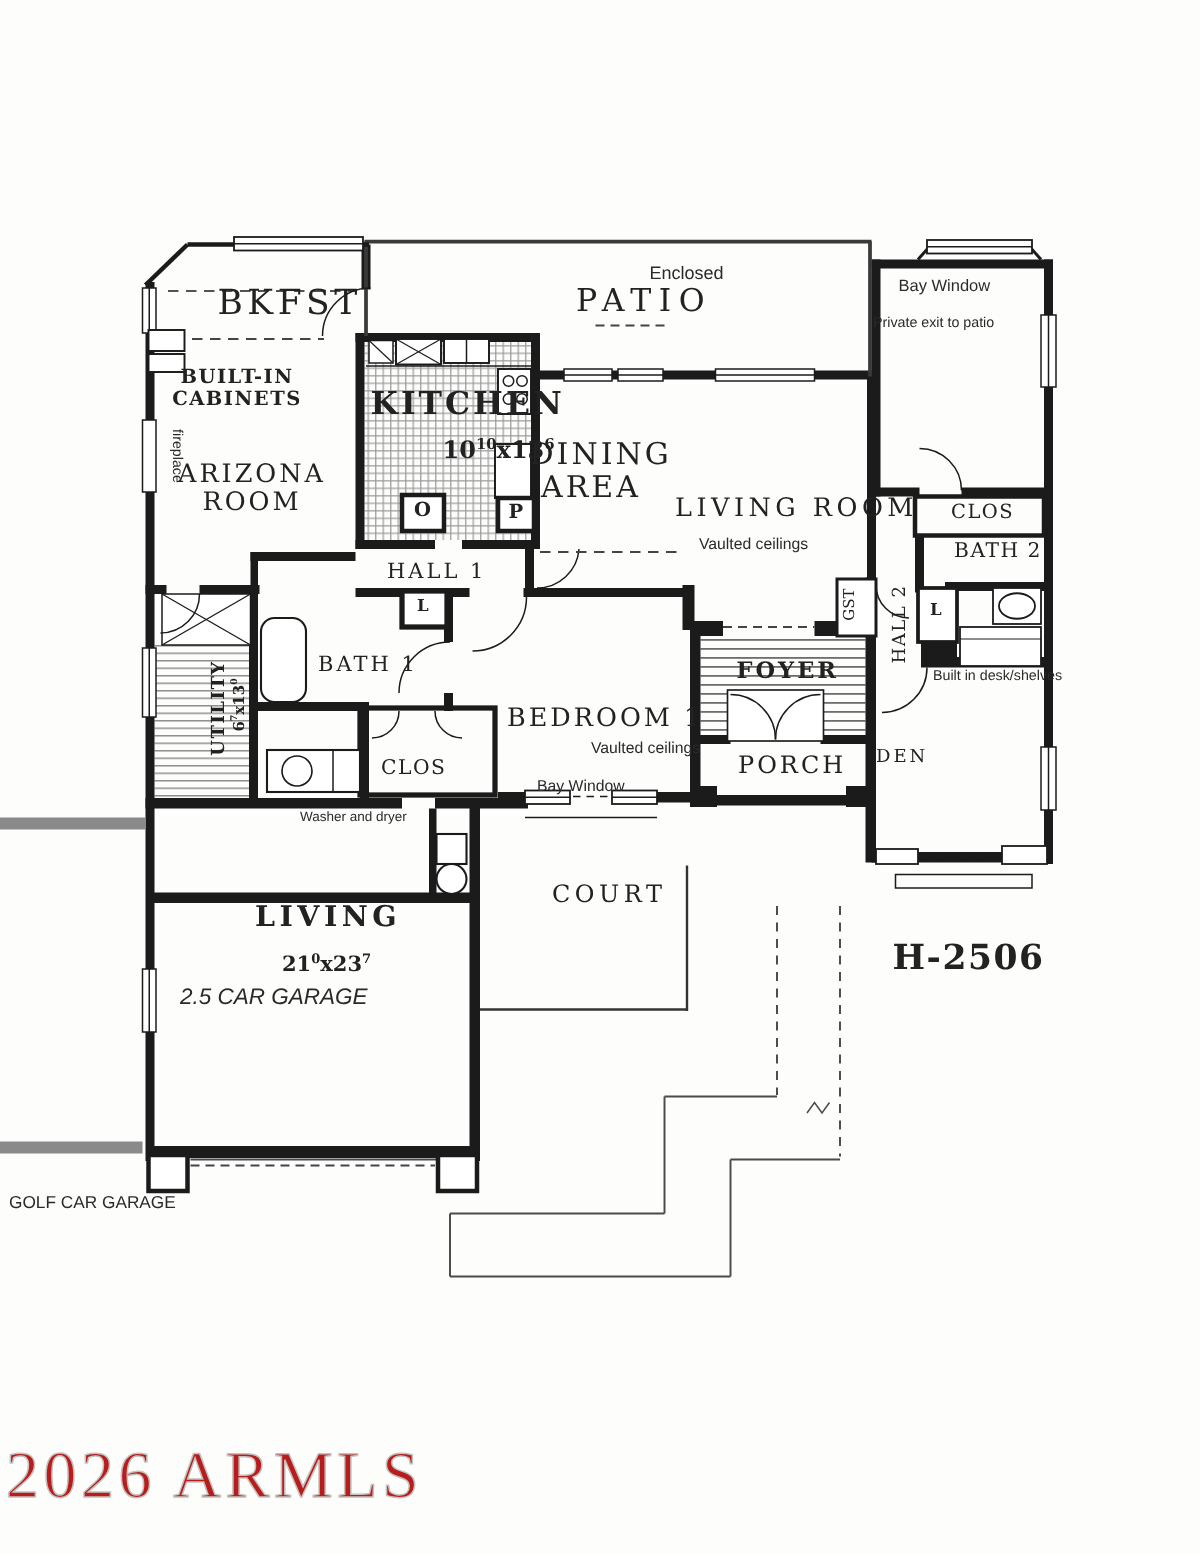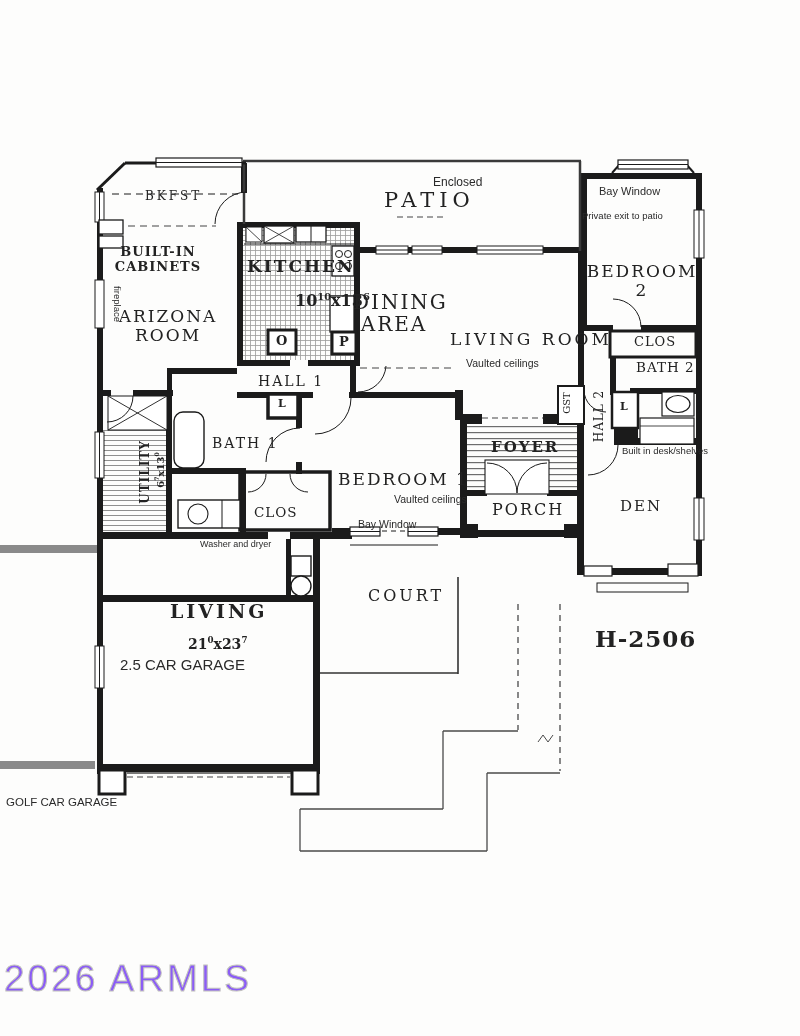--- a/index.html
+++ b/index.html
@@ -9,22 +9,22 @@
   .lbl{position:absolute;font-family:"DejaVu Serif","Liberation Serif",serif;color:#222;
        white-space:pre-line;line-height:1.12;}
   .sans{position:absolute;font-family:"Liberation Sans","DejaVu Sans",sans-serif;color:#2a2a2a;
         white-space:pre-line;line-height:1.1;}
   .ctr{text-align:center;}
   .b{font-weight:bold;}
   .vccw{transform:translate(-50%,-50%) rotate(-90deg);transform-origin:center;}
   .vcw{transform:translate(-50%,-50%) rotate(90deg);transform-origin:center;}
   .vccw,.vcw{white-space:nowrap;}
   sup{font-size:62%;vertical-align:super;}
-  .watermark{position:absolute;font-family:Liberation Sans, sans-serif;
-             font-weight:300;font-size:37px;letter-spacing:3px;color:#8b5cf6;
+  .watermark{position:absolute;font-family:Liberation Serif, serif;
+             font-weight:300;font-size:44px;letter-spacing:3px;color:#b91c1c;
              -webkit-text-stroke:1px #c2c2be;}
 </style>
 </head>
 <body>
 
 <div class="stage">
 
 <svg class="plan" width="800" height="1036" viewBox="0 0 800 1036">
   <defs>
     <pattern id="grid5" width="5" height="5" patternUnits="userSpaceOnUse">
@@ -271,35 +271,34 @@
     <rect x="99" y="770" width="26" height="24"></rect>
     <rect x="292" y="770" width="26" height="24"></rect>
   </g>
 
   <g fill="#8a8a8a">
     <rect x="0" y="545" width="97" height="8"></rect>
     <rect x="0" y="761" width="95" height="8"></rect>
   </g>
 </svg>
 
-<div class="lbl" style="left:145px;top:190px;font-size:12px;letter-spacing:3px;">BKFST</div>
+<div class="lbl" style="left:145px;top:190px;font-size:23px;letter-spacing:3px;">BKFST</div>
 <div class="sans" style="left:396px;top:176px;font-size:12px;padding-left:37px;">Enclosed</div>
 <div class="lbl" style="left:384px;top:189px;font-size:21px;letter-spacing:5px;">PATIO</div>
 
 <div class="sans" style="left:599px;top:185px;font-size:11px;">Bay Window</div>
 <div class="sans" style="left:582px;top:211px;font-size:9.5px;">Private exit to patio</div>
-<div class="lbl ctr" style="left:586px;top:262px;width:112px;font-size:17px;letter-spacing:2px;">BEDROOM 2</div>
 
 <div class="lbl b ctr" style="left:106px;top:245px;width:104px;font-size:13px;letter-spacing:1px;">BUILT-IN
 CABINETS</div>
 <div class="sans vcw" style="left:117px;top:304px;font-size:9.5px;">fireplace</div>
 <div class="lbl ctr" style="left:118px;top:307px;width:100px;font-size:17px;letter-spacing:2px;">ARIZONA
 ROOM</div>
 
-<div class="lbl b" style="left:247px;top:257px;font-size:17px;letter-spacing:2px;">KITCHEN</div>
+<div class="lbl b" style="left:247px;top:257px;font-size:21px;letter-spacing:2px;">KITCHEN</div>
 <div class="lbl b" style="left:257px;top:273px;font-size:16px;margin-left:38px;">
   <span>10</span><sup>10</sup><span>x13</span><sup>6</sup>
 </div>
 
 <div class="lbl ctr" style="left:353px;top:291px;width:82px;font-size:20px;letter-spacing:2px;">DINING
 AREA</div>
 <div class="lbl" style="left:450px;top:330px;font-size:17px;letter-spacing:3px;">LIVING ROOM</div>
 <div class="sans" style="left:466px;top:358px;font-size:10.5px;">Vaulted ceilings</div>
 
 <div class="lbl" style="left:634px;top:335px;font-size:13px;letter-spacing:1px;">CLOS</div>
@@ -318,31 +317,31 @@
   <span>6</span><sup>7</sup><span>x13</span><sup>0</sup>
 </div>
 
 <div class="lbl" style="left:338px;top:470px;font-size:17px;letter-spacing:2px;">BEDROOM 1</div>
 <div class="sans" style="left:394px;top:494px;font-size:10.5px;">Vaulted ceilings</div>
 <div class="sans" style="left:358px;top:519px;font-size:10.5px;">Bay Window</div>
 <div class="lbl" style="left:254px;top:505px;font-size:13.5px;letter-spacing:1px;">CLOS</div>
 
 <div class="lbl b" style="left:491px;top:439px;font-size:15px;letter-spacing:2px;">FOYER</div>
 <div class="lbl" style="left:492px;top:501px;font-size:16px;letter-spacing:2px;">PORCH</div>
-<div class="lbl" style="left:620px;top:498px;font-size:15px;letter-spacing:2px;">DEN</div>
+<div class="lbl" style="left:584px;top:498px;font-size:12px;letter-spacing:2px;">DEN</div>
 
 <div class="sans" style="left:200px;top:540px;font-size:9px;">Washer and dryer</div>
 <div class="lbl b" style="left:276px;top:334px;font-size:13px;">O</div>
 <div class="lbl b" style="left:339px;top:335px;font-size:13px;">P</div>
 
 <div class="lbl b" style="left:170px;top:601px;font-size:19px;letter-spacing:3px;">LIVING</div>
 <div class="lbl b" style="left:188px;top:620px;font-size:14px;">
   <span>21</span><sup>0</sup><span>x23</span><sup>7</sup>
 </div>
-<div class="sans" style="left:120px;top:657px;font-size:15px;">2.5 CAR GARAGE</div>
+<div class="sans" style="left:120px;top:657px;font-size:15px;font-style:italic;">2.5 CAR GARAGE</div>
 
 <div class="lbl" style="left:352px;top:587px;font-size:16px;letter-spacing:3px;margin-left:16px;">COURT</div>
 <div class="lbl b" style="left:595px;top:626px;font-size:23px;letter-spacing:1px;">H-2506</div>
 <div class="sans" style="left:6px;top:796px;font-size:11.5px;">GOLF CAR GARAGE</div>
 
 <div class="watermark" style="left:4px;top:958px;">2026 ARMLS</div>
 
 </div>
 
 </body></html>

